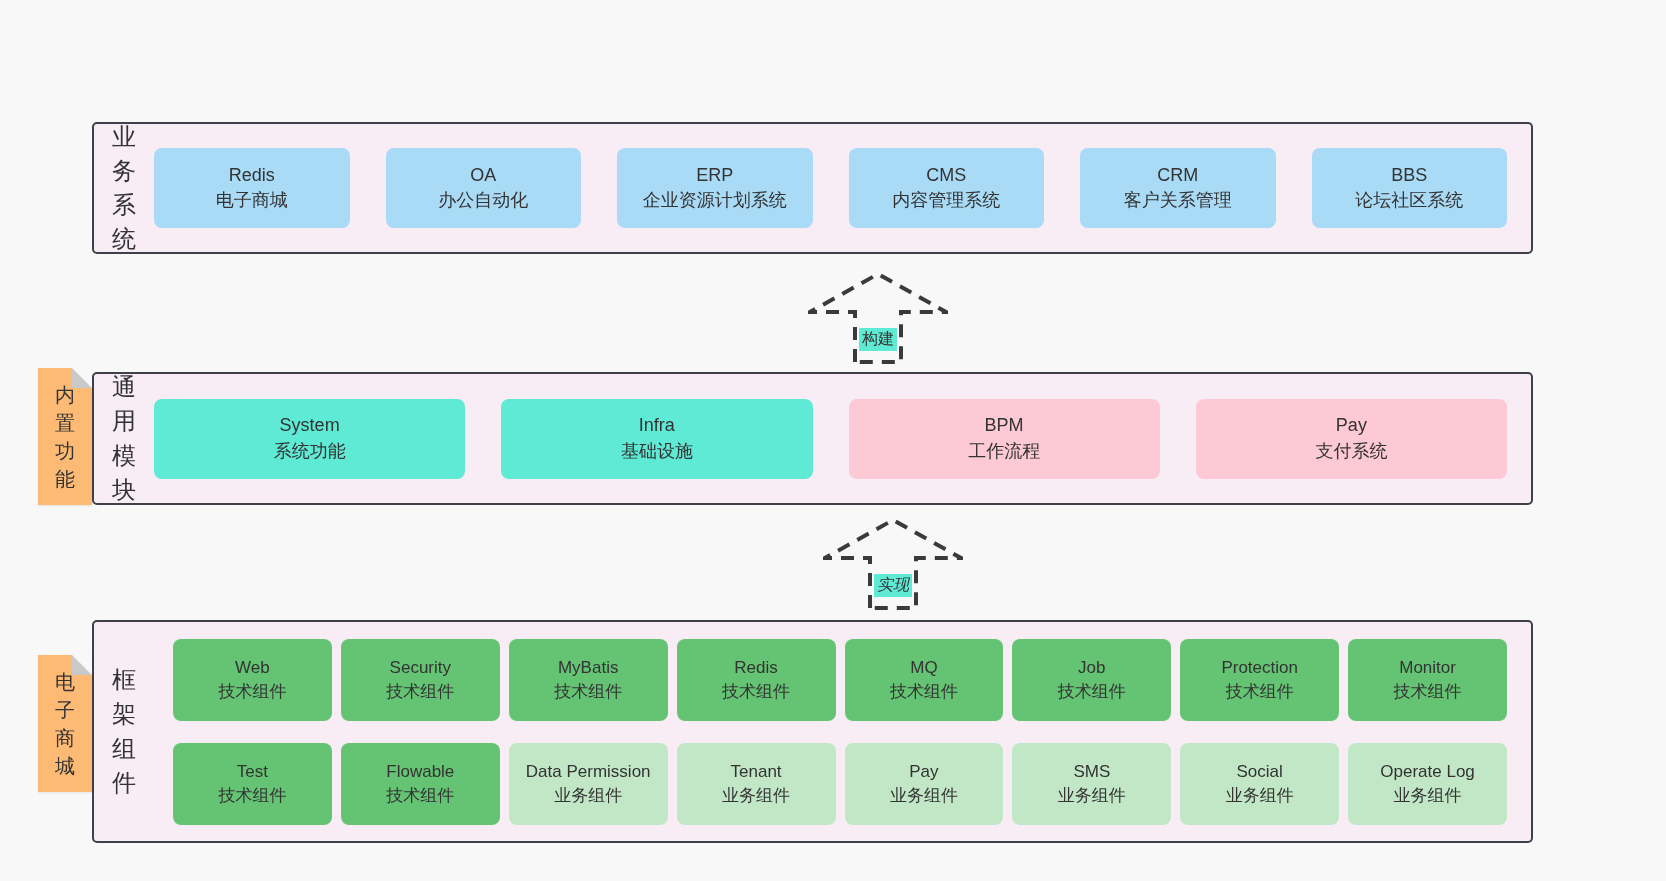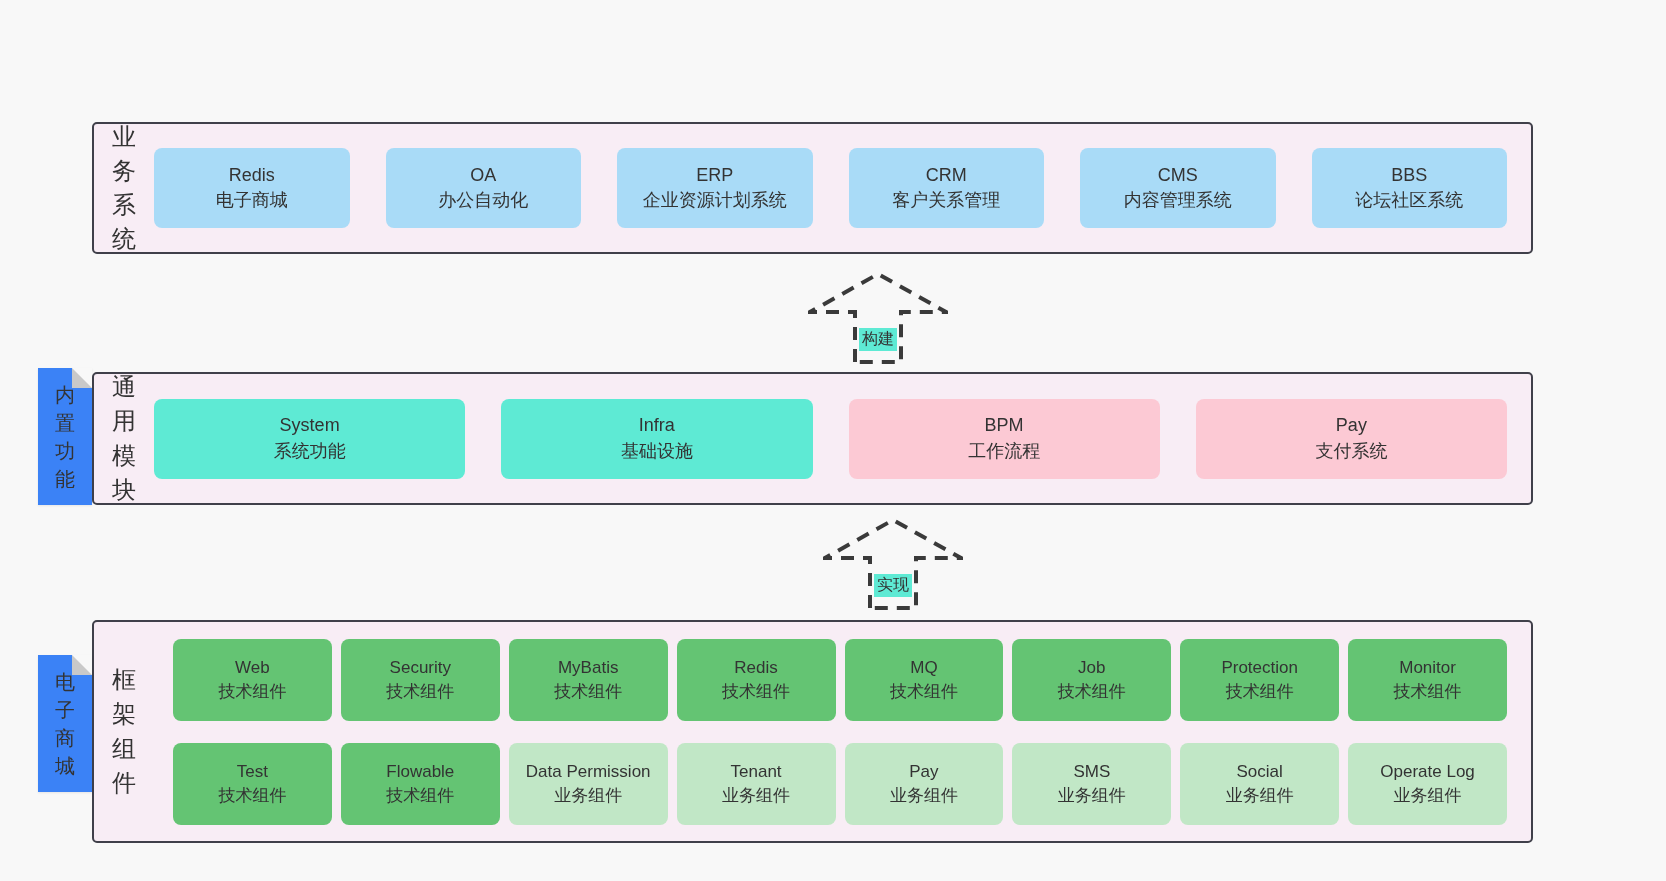--- a/index.html
+++ b/index.html
@@ -48,37 +48,37 @@
   .box-sm { height:82px; font-size:17px; padding:0 16px; }
   .blue  { background:#a9dbf7; }
   .red   { background:#5eead4; }
   .pink  { background:#fcc9d4; }
   .green { background:#64c473; }
   .lightgreen { background:#c1e7c6; }
 
   
   .note {
     position:absolute; left:38px; width:54px; height:137px;
-    background:#3b82f6; z-index:3;
+    background:#fdba74; z-index:3;
     display:flex; align-items:center; justify-content:center;
     box-shadow:0 1px 2px rgba(0,0,0,0.08);
   }
   .note::before {
     content:""; position:absolute; top:0; right:0;
     border-style:solid; border-width:0 20px 20px 0;
     border-color:#f8f8f8 #f8f8f8 #c9c9c9 #c9c9c9;
   }
   .note-1 { top:368px; }
   .note-2 { top:655px; }
   .note .v-text { width:22px; font-size:20px; line-height:1.4; }
 
   
   .arrow { position:absolute; width:140px; height:92px; z-index:2; }
   .arrow-1 { left:808px; top:272px; }
-  .arrow-2 { left:823px; top:518px; }
+  .arrow-2 { left:823px; top:518px;font-style:italic; }
   .arrow svg { position:absolute; inset:0; width:100%; height:100%; }
   .arrow polygon {
     fill:none; stroke:#3a3a3a; stroke-width:4;
     stroke-dasharray:13 9; stroke-linejoin:miter;
   }
   .arrow-label {
     position:absolute; top:31px; left:50%; transform:translateX(-50%);
     background:#5eead4; padding:1px 3px; font-size:16px; color:#333;
     white-space:nowrap;
     margin-top:25px;
@@ -100,26 +100,26 @@
       </div>
       <div class="box box-lg blue">
         <span>OA</span>
         <span>办公自动化</span>
       </div>
       <div class="box box-lg blue">
         <span>ERP</span>
         <span>企业资源计划系统</span>
       </div>
       <div class="box box-lg blue">
+        <span>CMS</span>
+        <span>内容管理系统</span>
+      </div>
+      <div class="box box-lg blue">
         <span>CRM</span>
         <span>客户关系管理</span>
-      </div>
-      <div class="box box-lg blue">
-        <span>CMS</span>
-        <span>内容管理系统</span>
       </div>
       <div class="box box-lg blue">
         <span>BBS</span>
         <span>论坛社区系统</span>
       </div>
     </div>
   </div>
 
   <div class="arrow arrow-1">
     <svg viewBox="0 0 140 92">

